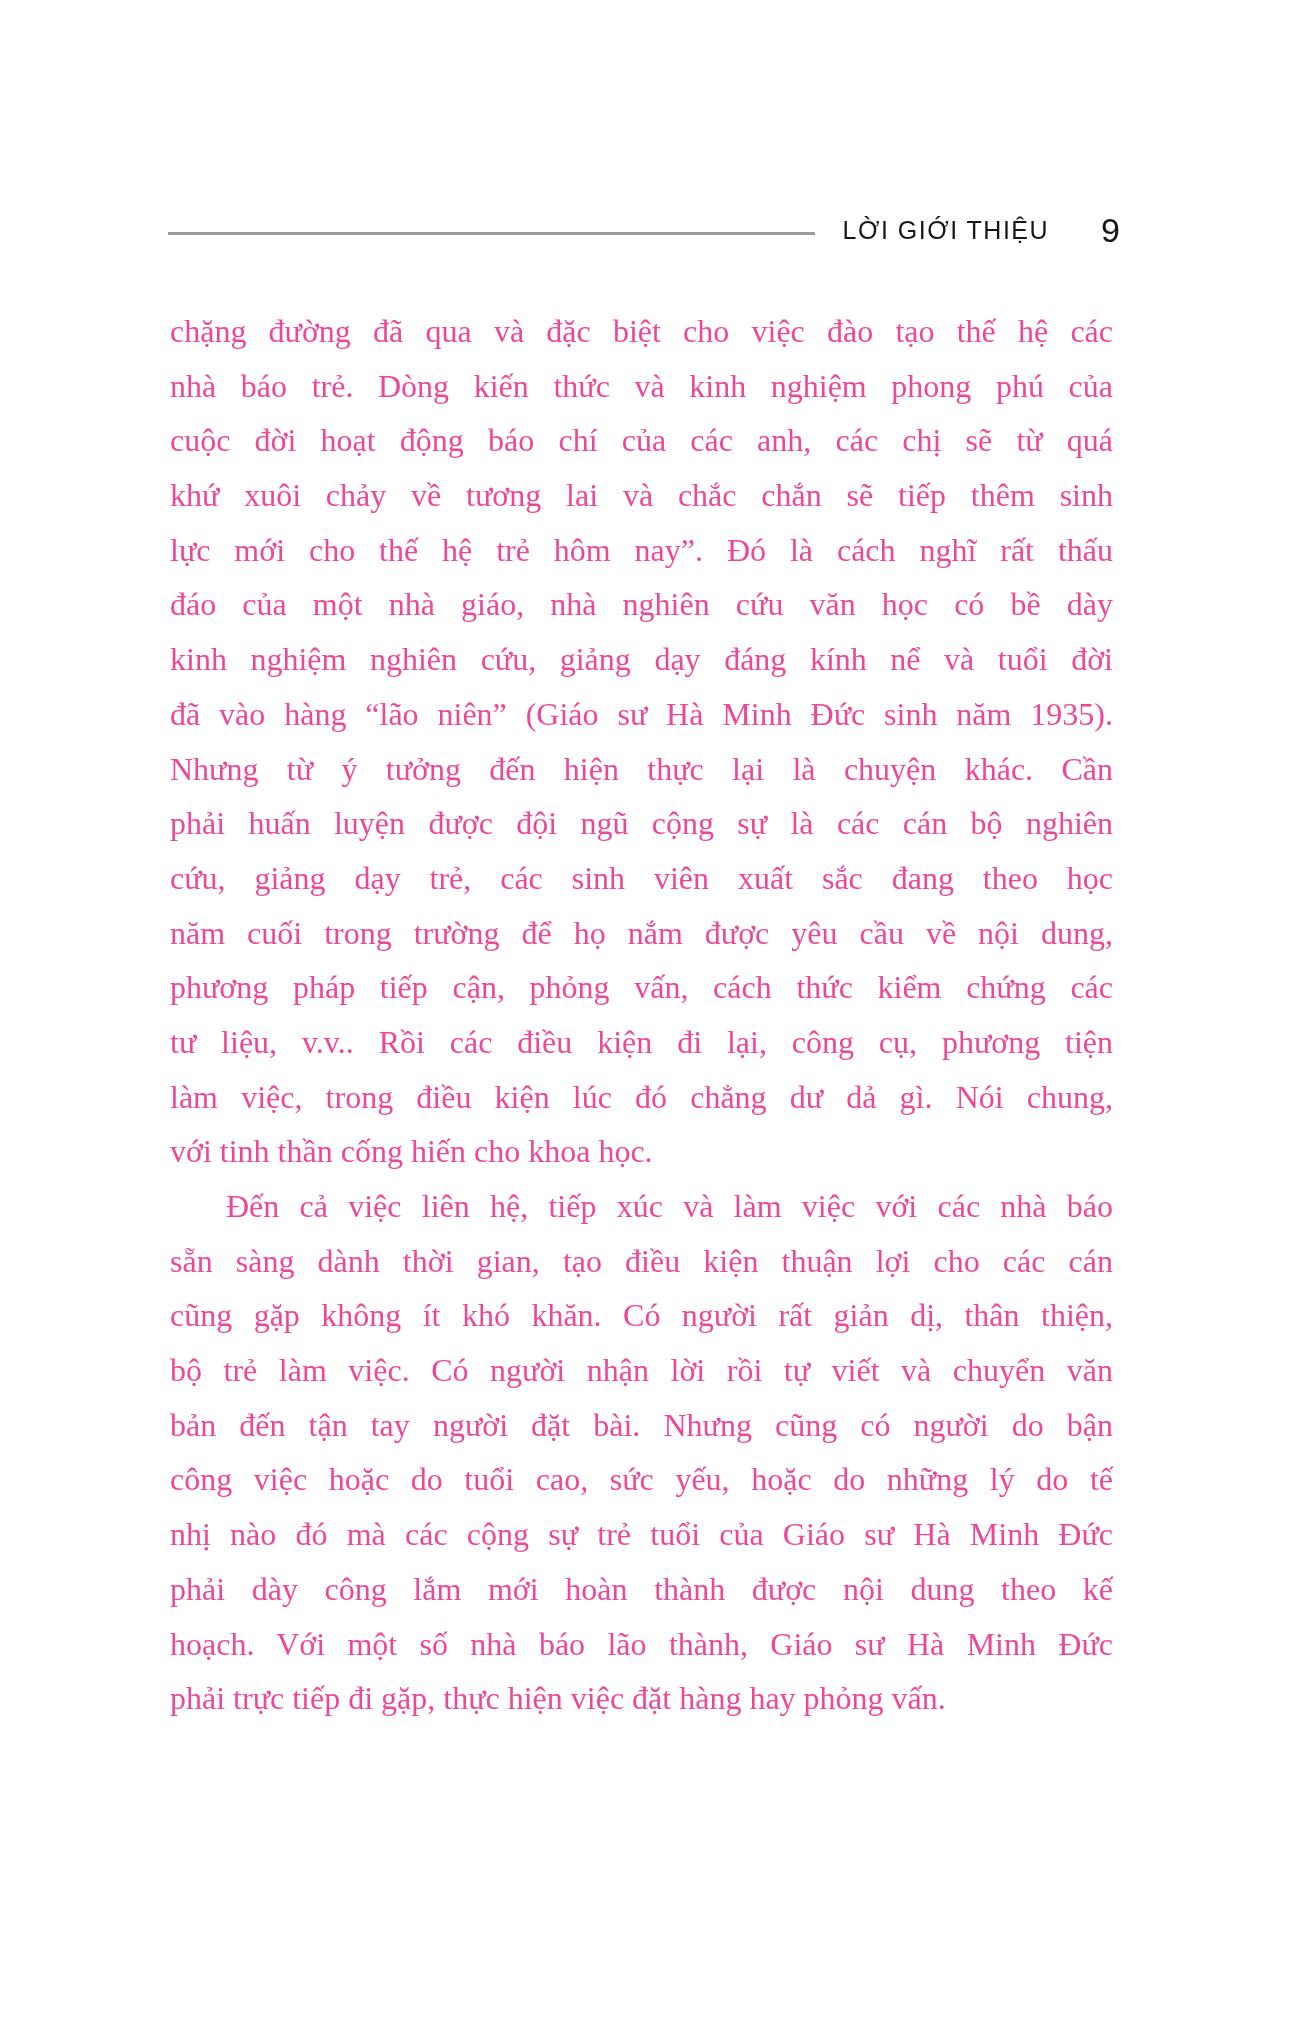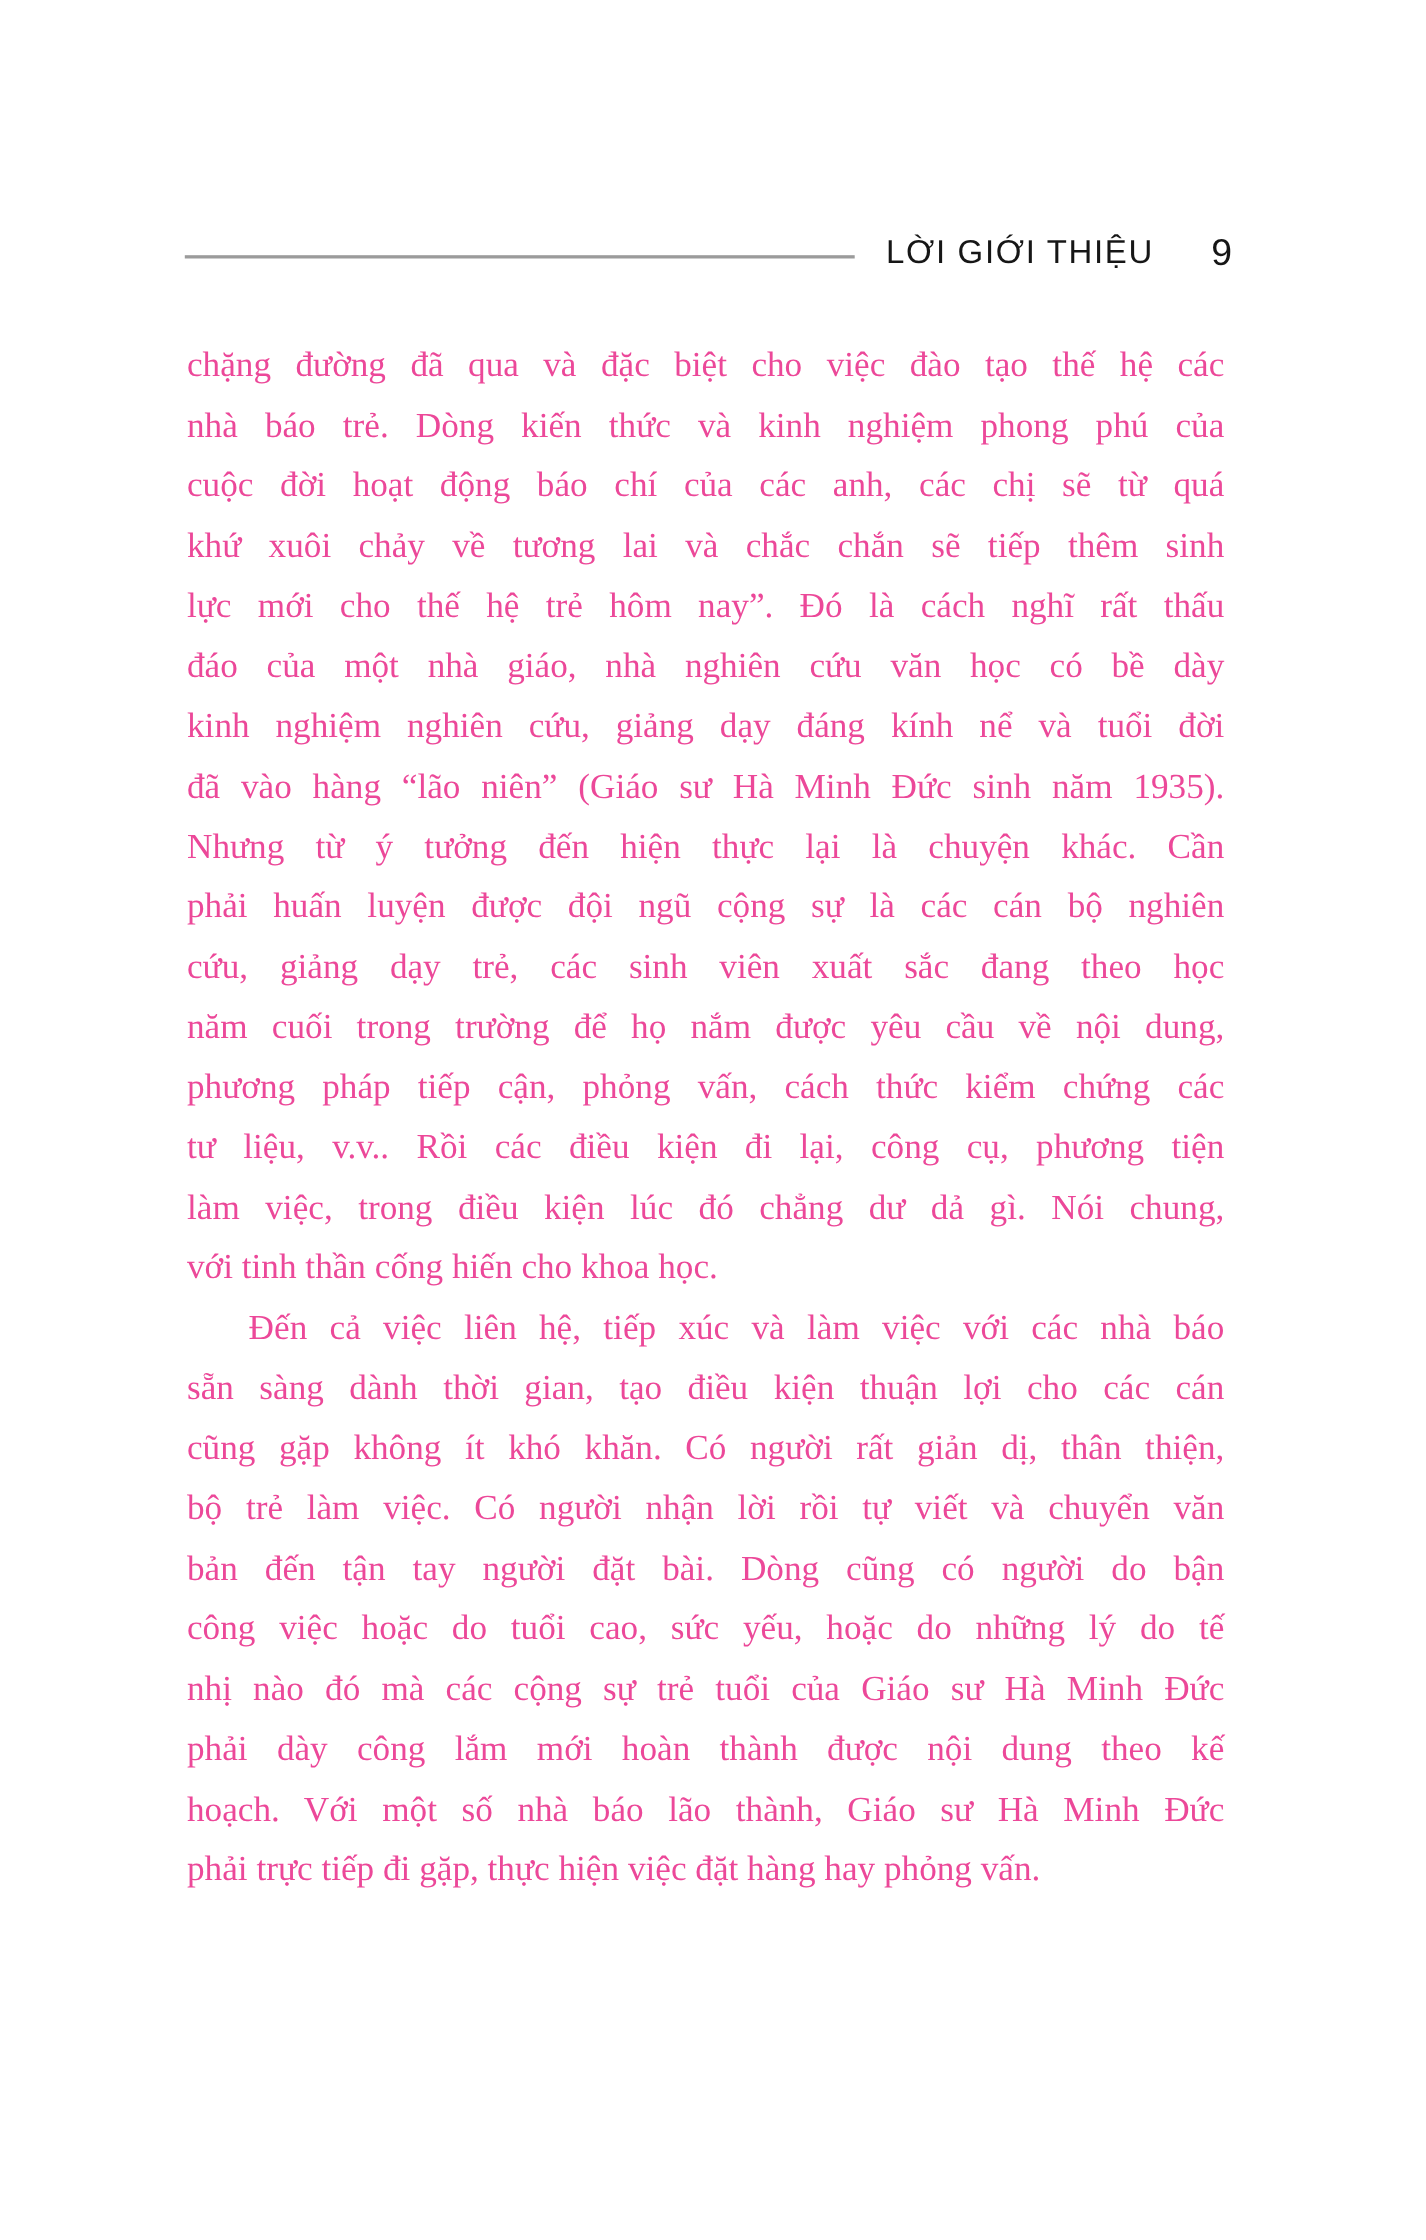--- a/index.html
+++ b/index.html
@@ -23,21 +23,21 @@
   }
   .header-rule {
     flex: 1 1 auto;
     height: 3px;
     background: #9b9b9b;
     margin-right: 28px;
     margin-top: 6px;
   }
   .header-title {
     font-family: "Liberation Sans", sans-serif;
-    font-size: 30px;
+    font-size: 25px;
     font-weight: 400;
     letter-spacing: 1.5px;
     color: #161616;
     white-space: nowrap;
   }
   .page-number {
     font-family: "Liberation Sans", sans-serif;
     font-size: 34px;
     font-weight: 400;
     color: #161616;
@@ -88,20 +88,20 @@
       <div class="line">cứu, giảng dạy trẻ, các sinh viên xuất sắc đang theo học</div>
       <div class="line">năm cuối trong trường để họ nắm được yêu cầu về nội dung,</div>
       <div class="line">phương pháp tiếp cận, phỏng vấn, cách thức kiểm chứng các</div>
       <div class="line">tư liệu, v.v.. Rồi các điều kiện đi lại, công cụ, phương tiện</div>
       <div class="line">làm việc, trong điều kiện lúc đó chẳng dư dả gì. Nói chung,</div>
       <div class="line para-last">với tinh thần cống hiến cho khoa học.</div>
       <div class="line indent">Đến cả việc liên hệ, tiếp xúc và làm việc với các nhà báo</div>
       <div class="line">sẵn sàng dành thời gian, tạo điều kiện thuận lợi cho các cán</div>
       <div class="line">cũng gặp không ít khó khăn. Có người rất giản dị, thân thiện,</div>
       <div class="line">bộ trẻ làm việc. Có người nhận lời rồi tự viết và chuyển văn</div>
-      <div class="line">bản đến tận tay người đặt bài. Dòng cũng có người do bận</div>
+      <div class="line">bản đến tận tay người đặt bài. Nhưng cũng có người do bận</div>
       <div class="line">công việc hoặc do tuổi cao, sức yếu, hoặc do những lý do tế</div>
       <div class="line">nhị nào đó mà các cộng sự trẻ tuổi của Giáo sư Hà Minh Đức</div>
       <div class="line">phải dày công lắm mới hoàn thành được nội dung theo kế</div>
       <div class="line">hoạch. Với một số nhà báo lão thành, Giáo sư Hà Minh Đức</div>
       <div class="line para-last">phải trực tiếp đi gặp, thực hiện việc đặt hàng hay phỏng vấn.</div>
     </main>
 </div>
 
 </body></html>

